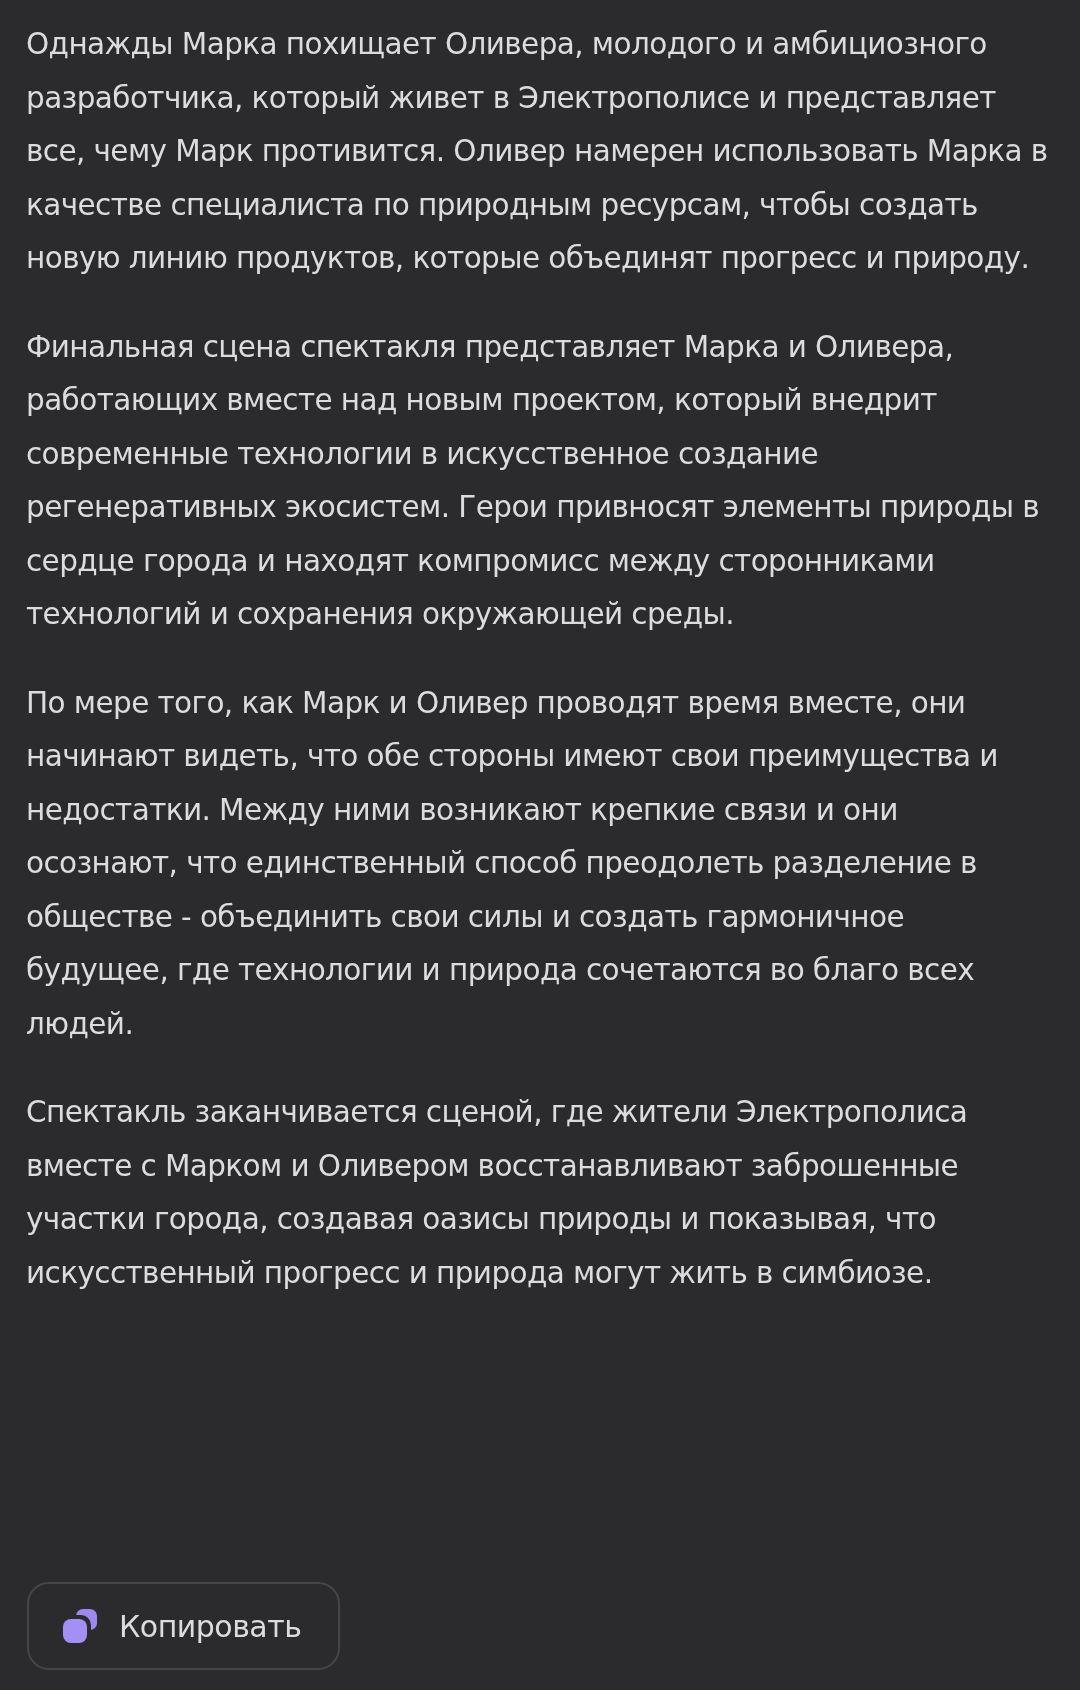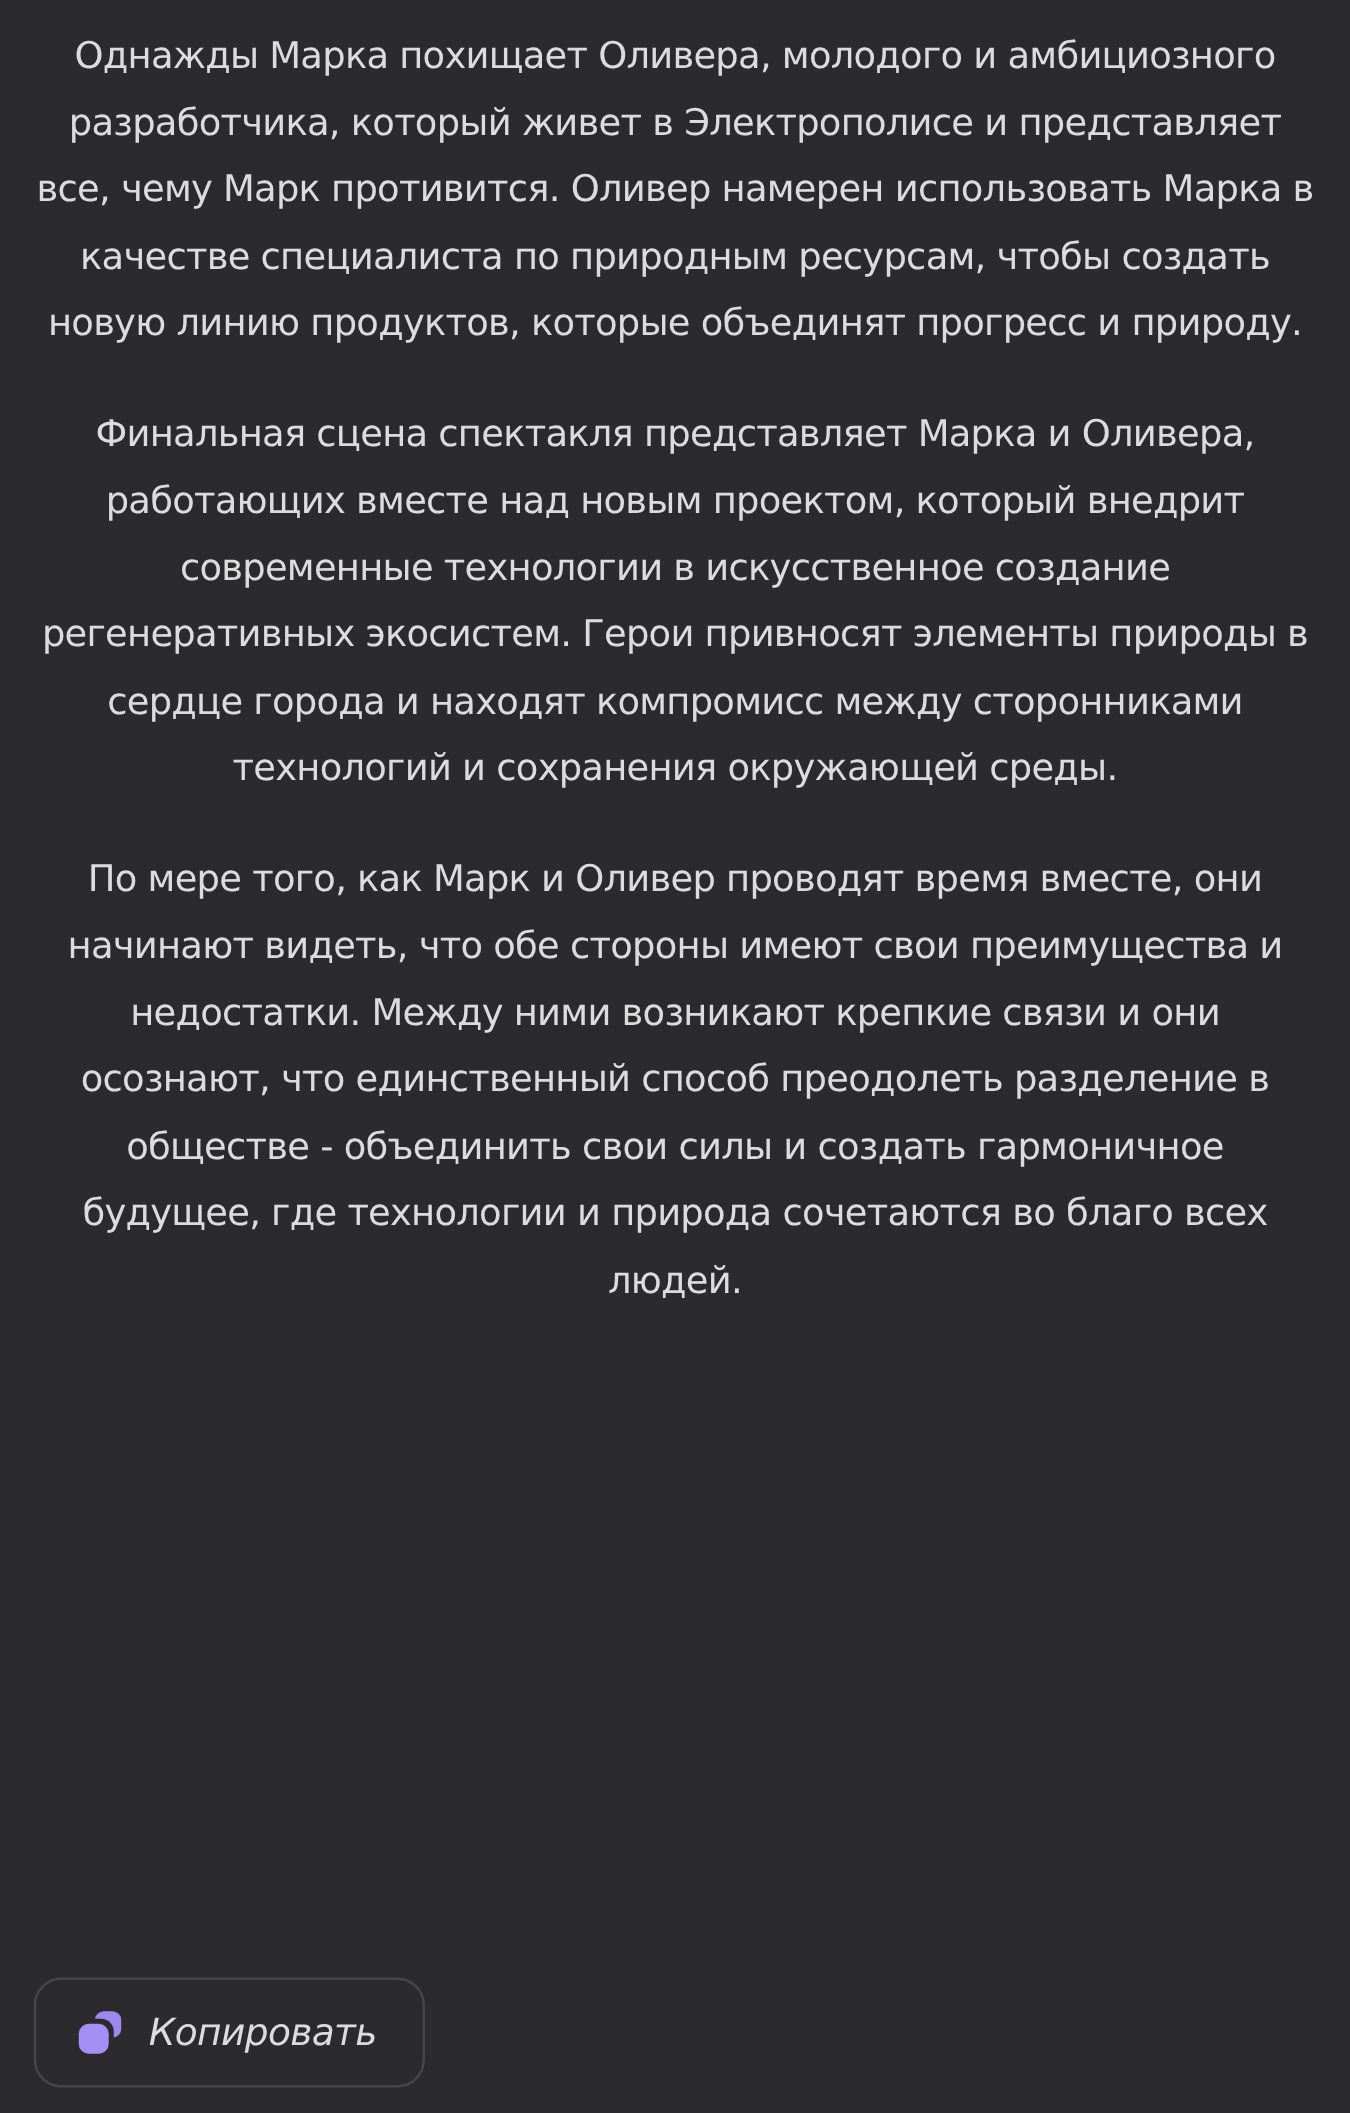--- a/index.html
+++ b/index.html
@@ -16,41 +16,39 @@
       box-sizing: border-box;
       width: 1080px;
       font-family: "DejaVu Sans", sans-serif;
       color: #dcdcdc;
       font-size: 29.5px;
       line-height: 53.5px;
       letter-spacing: -0.6px;
     }
     .message p {
       margin: 0 0 35px 0;
-      text-align: center;
     }
     .copy-button {
       position: absolute;
       left: 27px;
       top: 1582px;
       width: 313px;
       height: 88px;
       box-sizing: border-box;
       border: 2px solid #46464a;
       border-radius: 22px;
       background: #2b2b2e;
       display: flex;
       align-items: center;
       padding-left: 34px;
       cursor: pointer;
       font-family: "DejaVu Sans", sans-serif;
       color: #dcdcdc;
       font-size: 30px;
       letter-spacing: -0.5px;
-      font-style: italic;
     }
     .copy-icon {
       position: relative;
       width: 36px;
       height: 34px;
       margin-right: 20px;
       flex: none;
     }
     .copy-icon .sq-back {
       position: absolute;
@@ -72,20 +70,21 @@
       box-shadow: 2px -2px 0 2px #2b2b2e;
     }
   </style>
 </head>
 <body>
 
 <div class="message">
   <p>Однажды Марка похищает Оливера, молодого и амбициозного разработчика, который живет в Электрополисе и представляет все, чему Марк противится. Оливер намерен использовать Марка в качестве специалиста по природным ресурсам, чтобы создать новую линию продуктов, которые объединят прогресс и природу.</p>
   <p>Финальная сцена спектакля представляет Марка и Оливера, работающих вместе над новым проектом, который внедрит современные технологии в искусственное создание регенеративных экосистем. Герои привносят элементы природы в сердце города и находят компромисс между сторонниками технологий и сохранения окружающей среды.</p>
   <p>По мере того, как Марк и Оливер проводят время вместе, они начинают видеть, что обе стороны имеют свои преимущества и недостатки. Между ними возникают крепкие связи и они осознают, что единственный способ преодолеть разделение в обществе - объединить свои силы и создать гармоничное будущее, где технологии и природа сочетаются во благо всех людей.</p>
+  <p>Спектакль заканчивается сценой, где жители Электрополиса вместе с Марком и Оливером восстанавливают заброшенные участки города, создавая оазисы природы и показывая, что искусственный прогресс и природа могут жить в симбиозе.</p>
 </div>
 
 <div class="copy-button">
   <span class="copy-icon">
     <span class="sq-back"></span>
     <span class="sq-front"></span>
   </span>
   <span>Копировать</span>
 </div>
 

